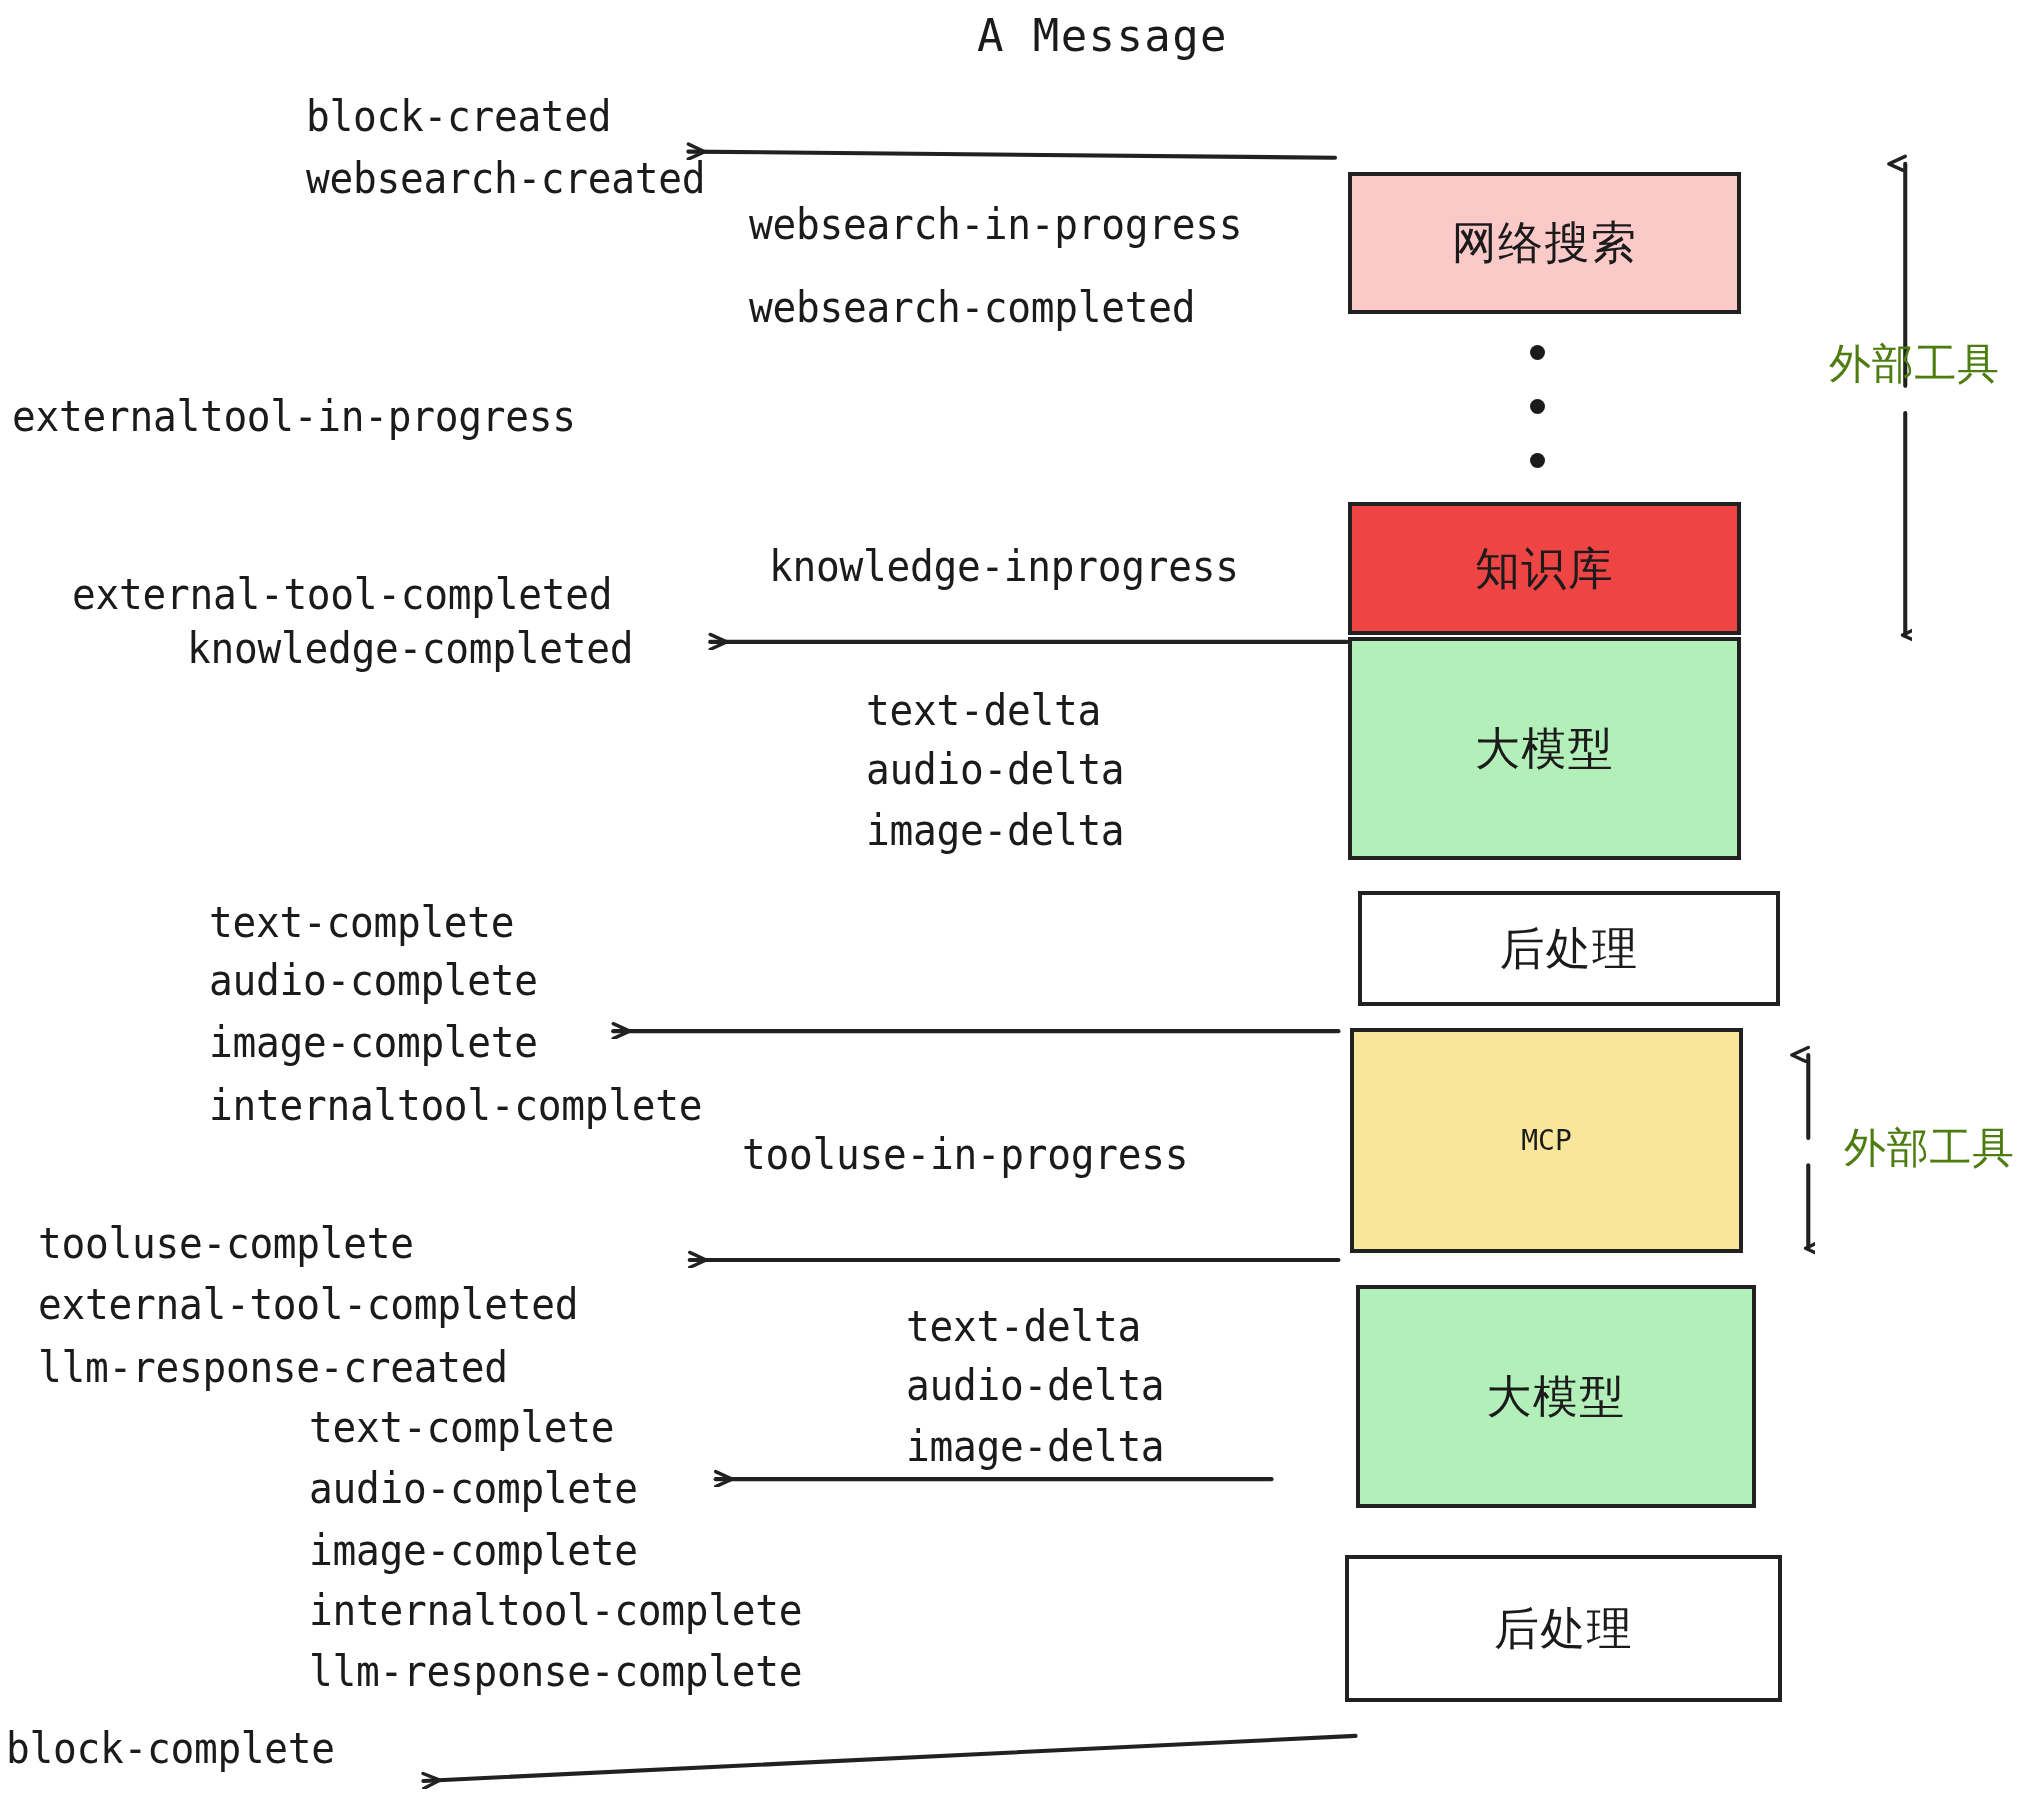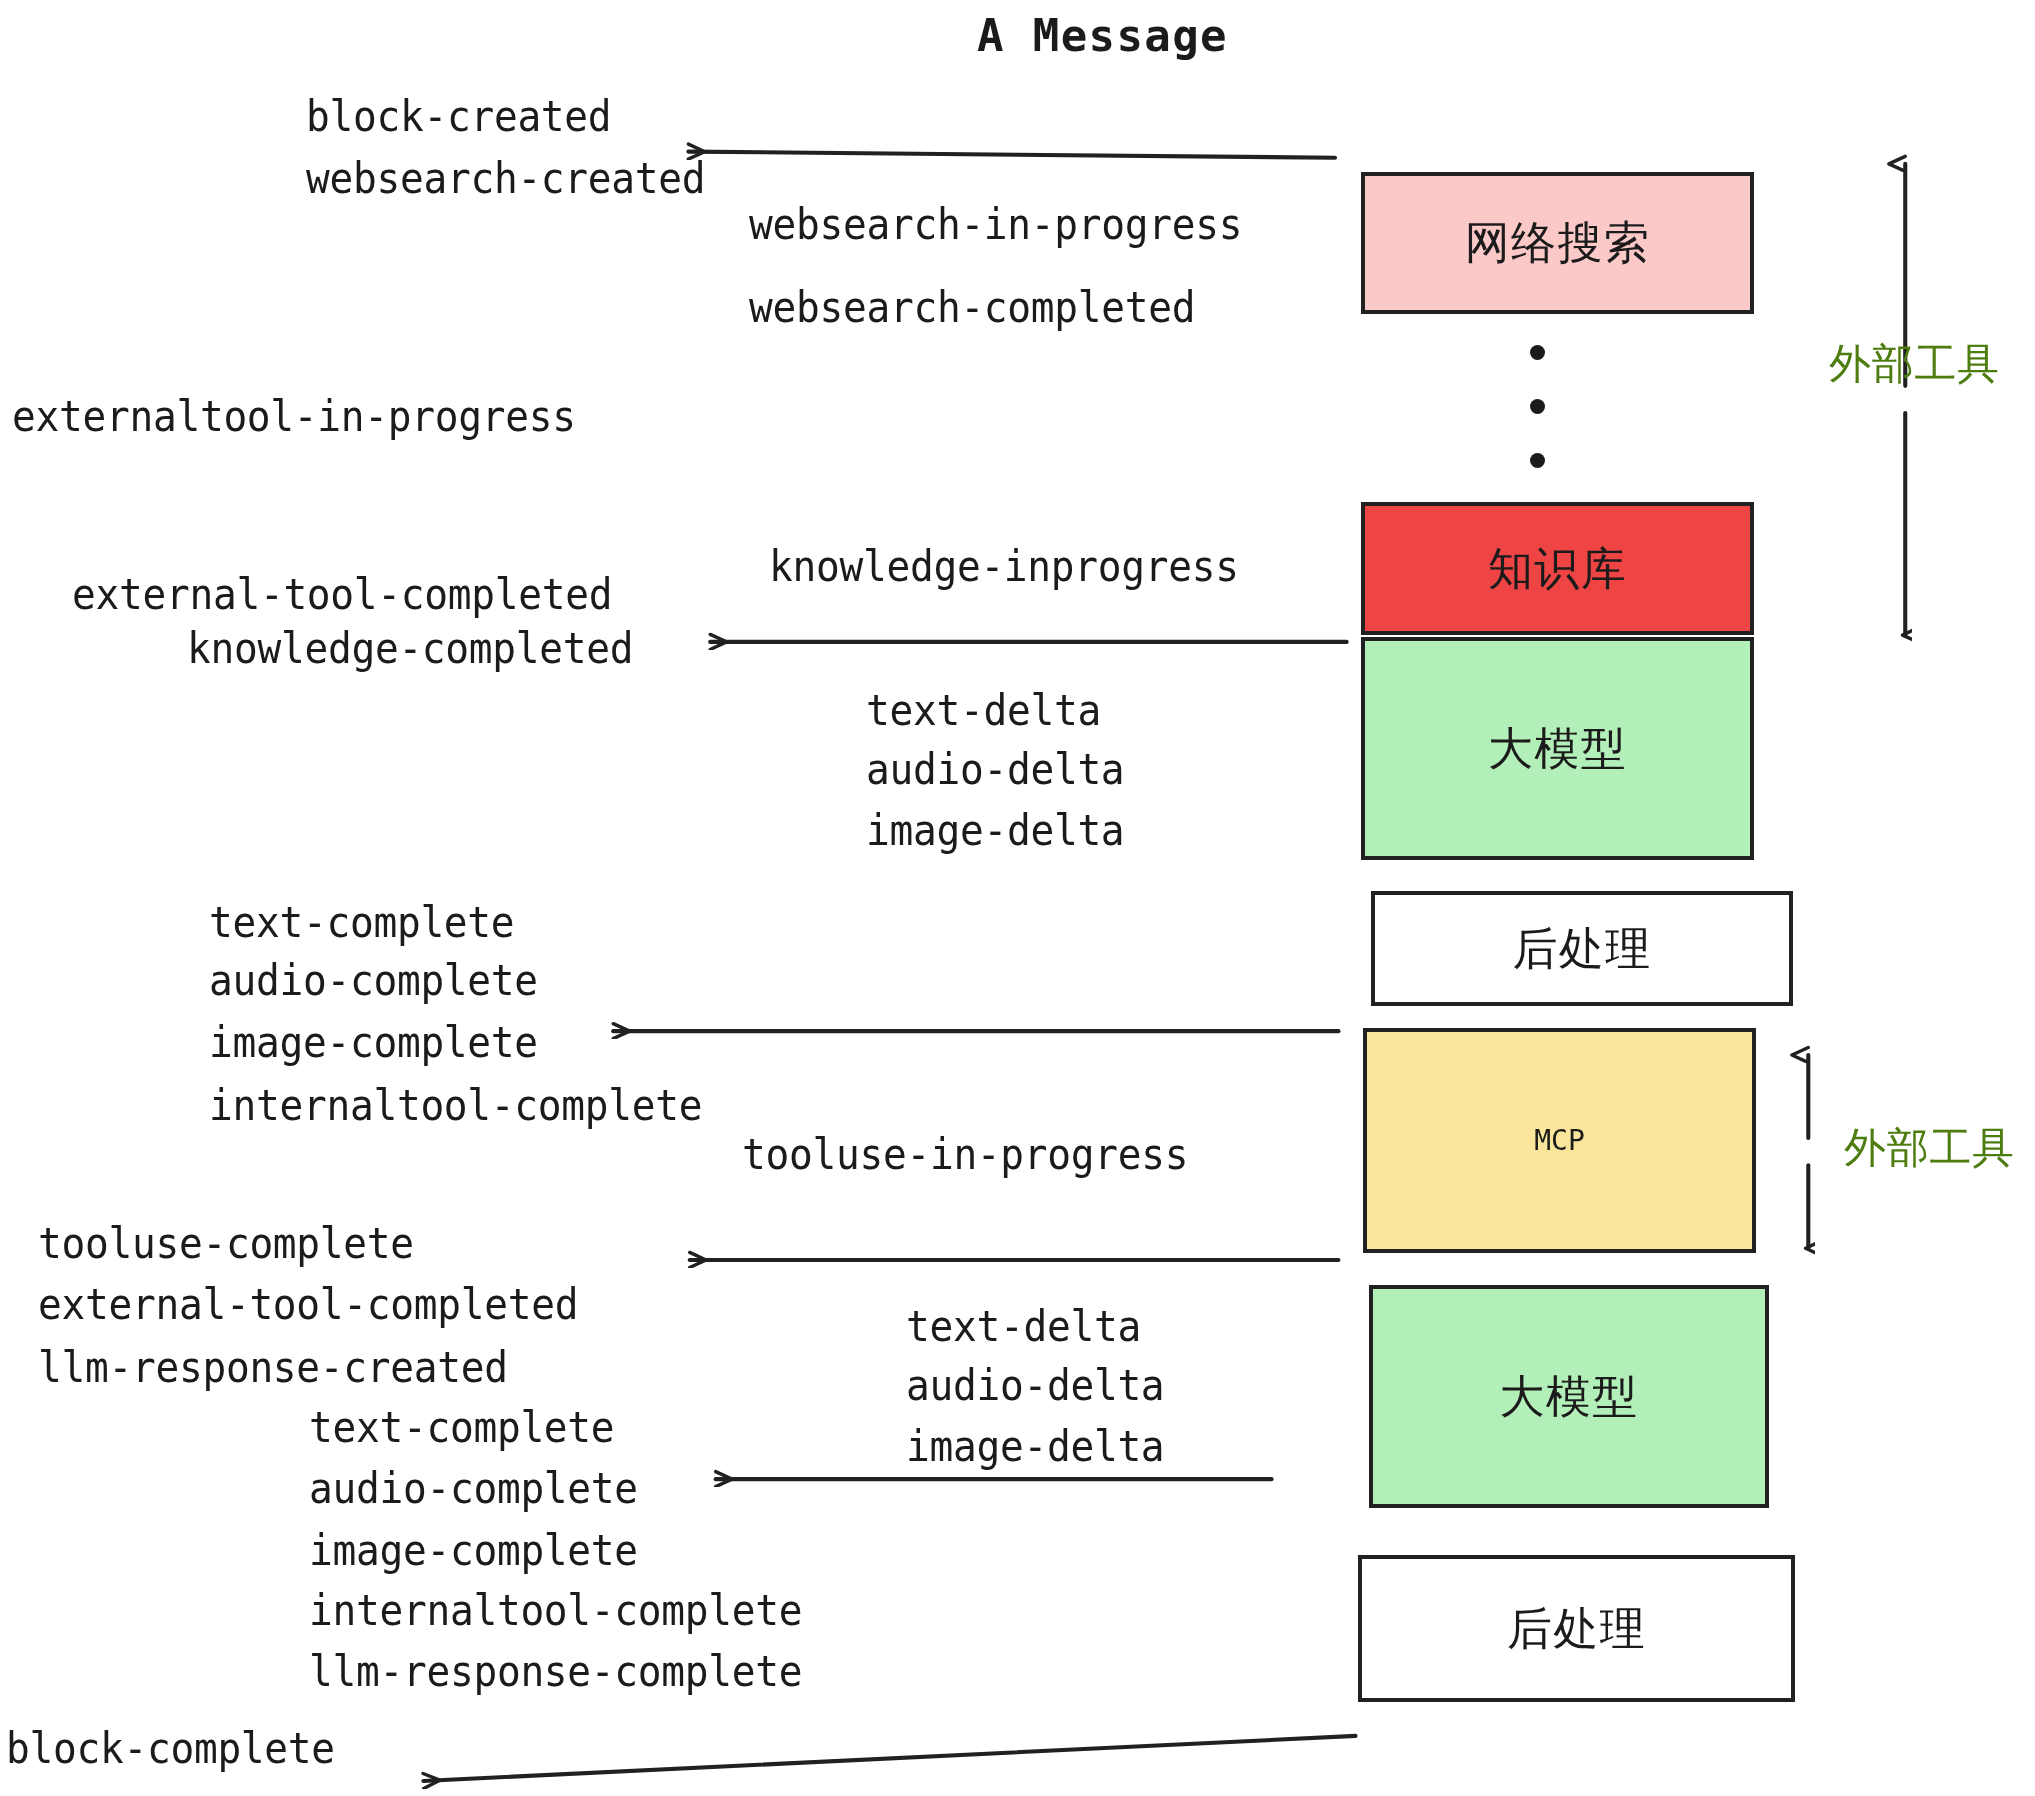--- a/index.html
+++ b/index.html
@@ -48,21 +48,20 @@
     position: absolute;
     box-sizing: border-box;
     border: 4.8px solid #212121;
     display: flex;
     align-items: center;
     justify-content: center;
     font-family: "DejaVu Sans", "Liberation Sans", sans-serif;
     font-size: 45px;
     color: #1b1b1b;
     letter-spacing: 1.4px;
-    margin-left: 13px;
   }
   .node.mono {
     font-family: "DejaVu Sans Mono", "Liberation Mono", monospace;
     font-size: 28px;
     letter-spacing: 0;
   }
   .sidelabel {
     position: absolute;
     font-family: "DejaVu Sans", "Liberation Sans", sans-serif;
     font-size: 42px;
@@ -111,21 +110,21 @@
         <line x1="1985" y1="2542" x2="620" y2="2608" marker-end="url(#ah)"></line>
       </g>
     <g id="double-arrow-group" stroke="#212121" stroke-width="6" fill="none" stroke-linecap="round">
         <line x1="2790" y1="565" x2="2790" y2="240" marker-end="url(#ahu)"></line>
         <line x1="2790" y1="605" x2="2790" y2="930" marker-end="url(#ahd)"></line>
         <line x1="2648" y1="1666.5" x2="2648" y2="1545" marker-end="url(#ahu)"></line>
         <line x1="2648" y1="1706.5" x2="2648" y2="1828" marker-end="url(#ahd)"></line>
       </g>
   </svg>
 
-  <div class="title" style="left:977px; top:9.6px;font-weight:bold;">A Message</div>
+  <div class="title" style="left:977px; top:9.6px;">A Message</div>
 
   <div id="node-layer">
       <div class="node" style="left: 1348px; top: 172px; width: 393px; height: 142px; background: rgb(252, 201, 201);">网络搜索</div>
       <div class="node" style="left: 1348px; top: 502px; width: 393px; height: 133px; background: #ef4444;">知识库</div>
       <div class="node" style="left: 1348px; top: 637px; width: 393px; height: 223px; background: rgb(179, 239, 185);">大模型</div>
       <div class="node" style="left: 1358px; top: 891px; width: 422px; height: 115px; background: rgb(255, 255, 255);">后处理</div>
       <div class="node mono" style="left: 1350px; top: 1028px; width: 393px; height: 225px; background: rgb(250, 230, 154);">MCP</div>
       <div class="node" style="left: 1356px; top: 1285px; width: 400px; height: 223px; background: rgb(179, 239, 185);">大模型</div>
       <div class="node" style="left: 1345px; top: 1555px; width: 437px; height: 147px; background: rgb(255, 255, 255);">后处理</div>
     </div>

